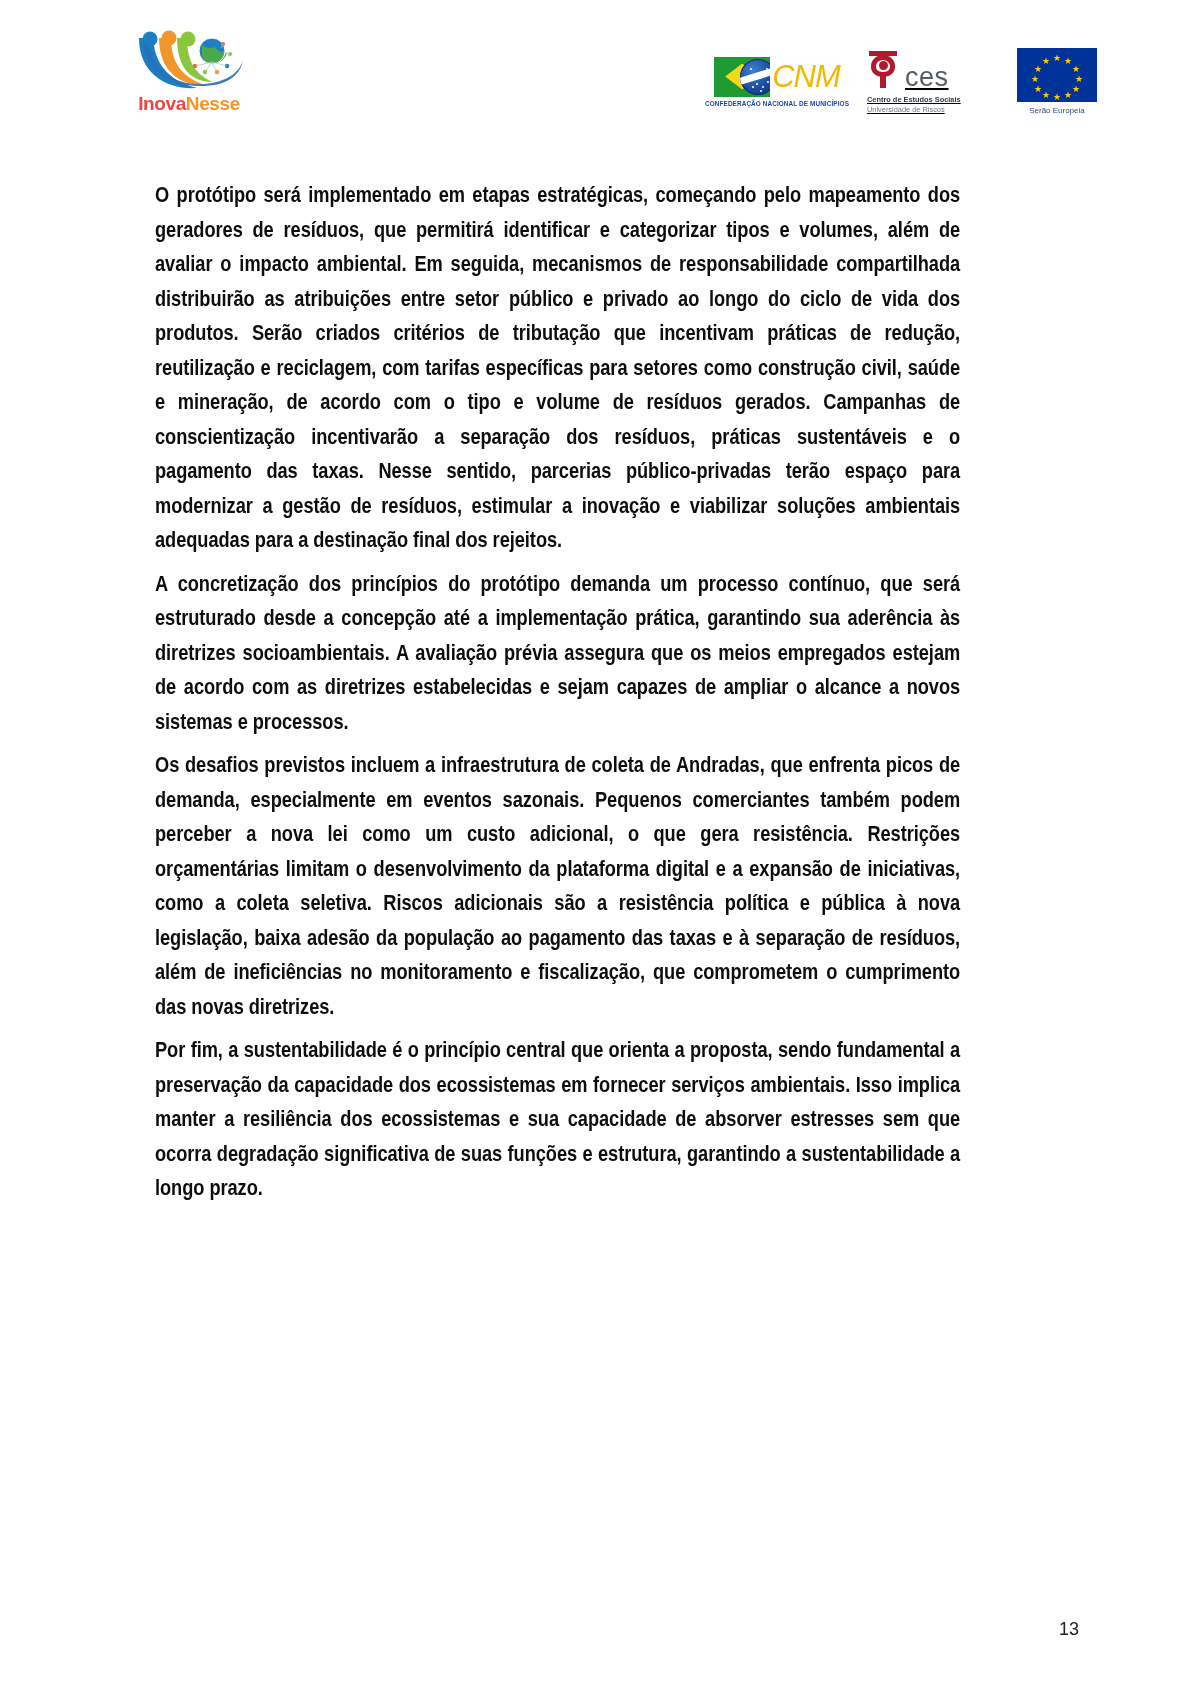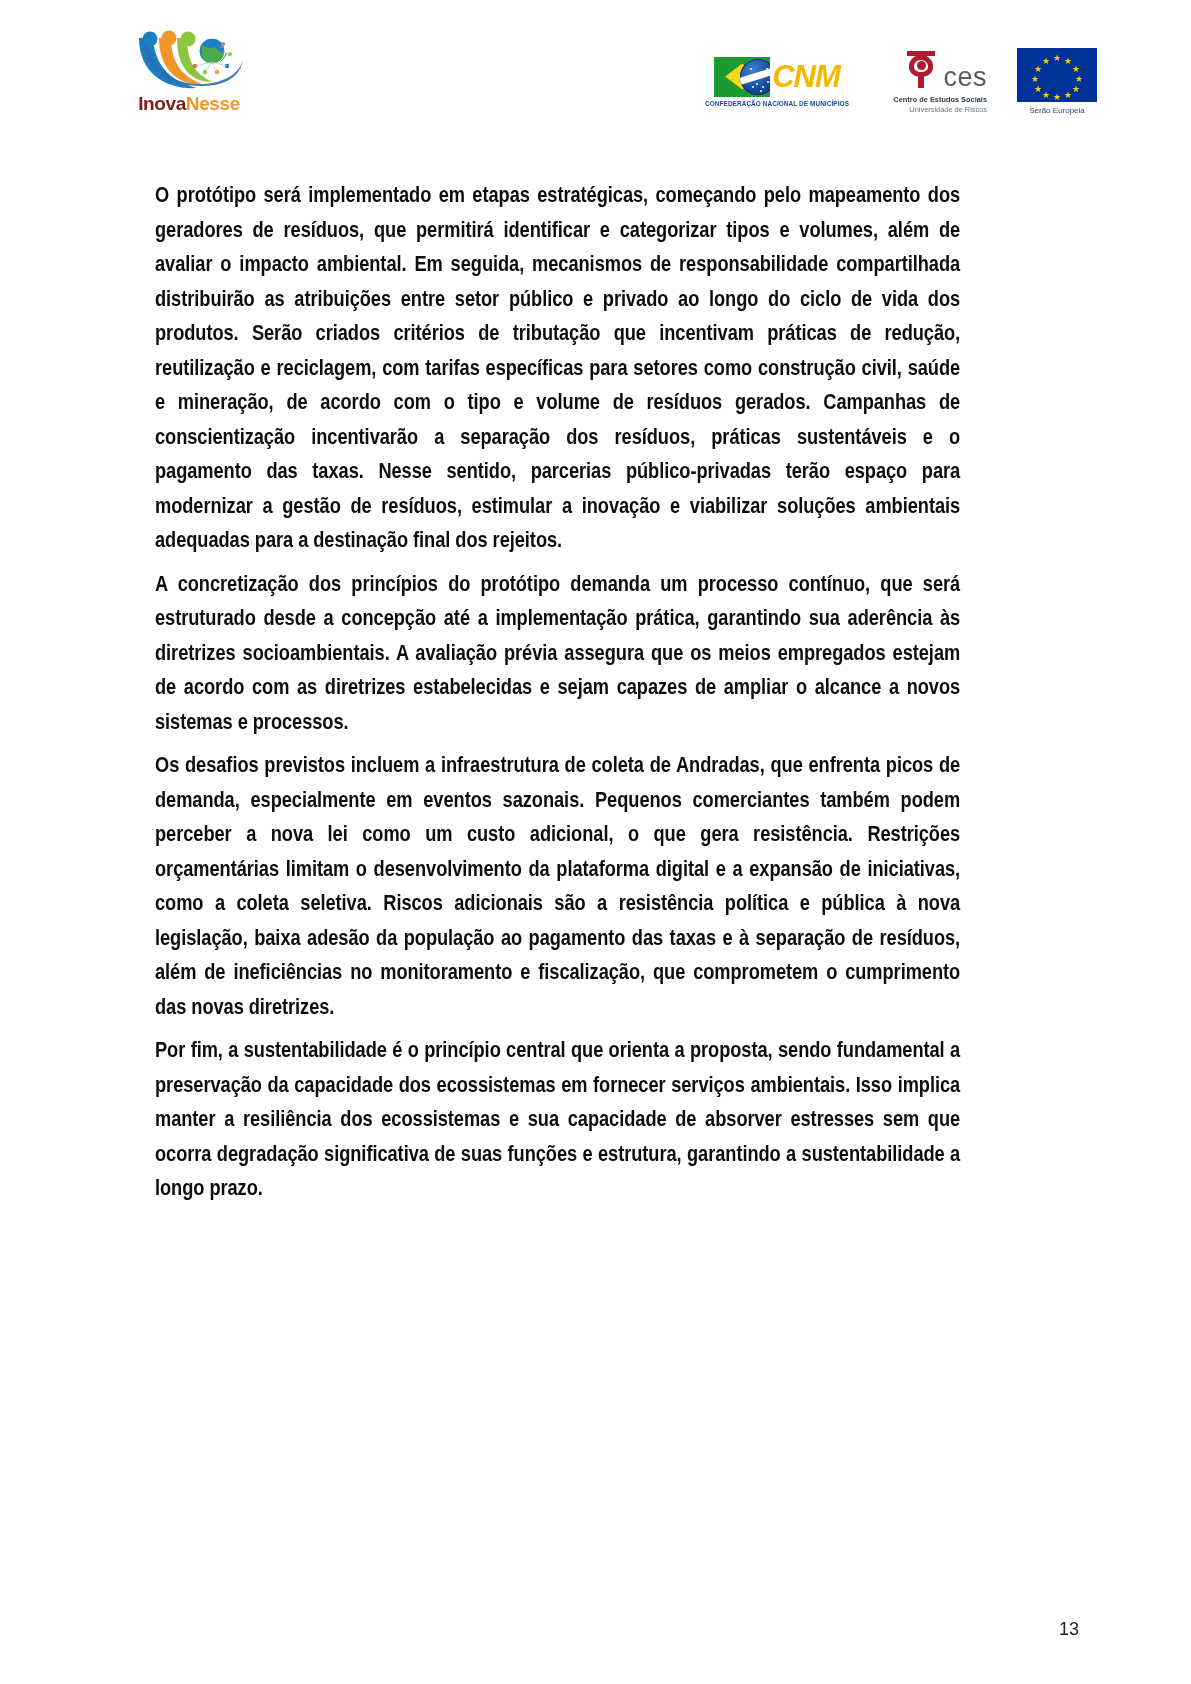--- a/index.html
+++ b/index.html
@@ -59,21 +59,21 @@
     height: 62px;
   }
   .ij-word {
     font-size: 19px;
     font-weight: bold;
     letter-spacing: -0.4px;
     line-height: 1;
     margin-top: 2px;
     white-space: nowrap;
   }
-  .ij-inova { color: #7f1d1d; }
+  .ij-inova { color: #ef4444; }
   .ij-juntos { color: #f0962a; }
 
   
   .cnm {
     display: flex;
     flex-direction: column;
     align-items: center;
     width: 128px;
   }
   .cnm-row {
@@ -120,42 +120,43 @@
   }
   .cnm-globe .star {
     position: absolute;
     width: 2px;
     height: 2px;
     background: #ffffff;
     border-radius: 50%;
   }
   .cnm-letters {
     font-size: 31px;
-    font-weight: bold;
+    font-weight: normal;
     color: #f5b800;
     letter-spacing: -1px;
     line-height: 1;
     margin-left: 2px;
     font-style: italic;
   }
   .cnm-sub {
     font-size: 6.4px;
     font-weight: bold;
     color: #17489a;
     letter-spacing: 0.1px;
     margin-top: 3px;
     white-space: nowrap;
   }
 
   
   .ces {
     display: flex;
     flex-direction: column;
-    align-items: flex-end;
+    align-items: flex-start;
     width: 120px;
+    text-decoration: underline;
   }
   .ces-row {
     display: flex;
     align-items: flex-end;
     gap: 4px;
   }
   .ces-mark {
     position: relative;
     width: 34px;
     height: 40px;

